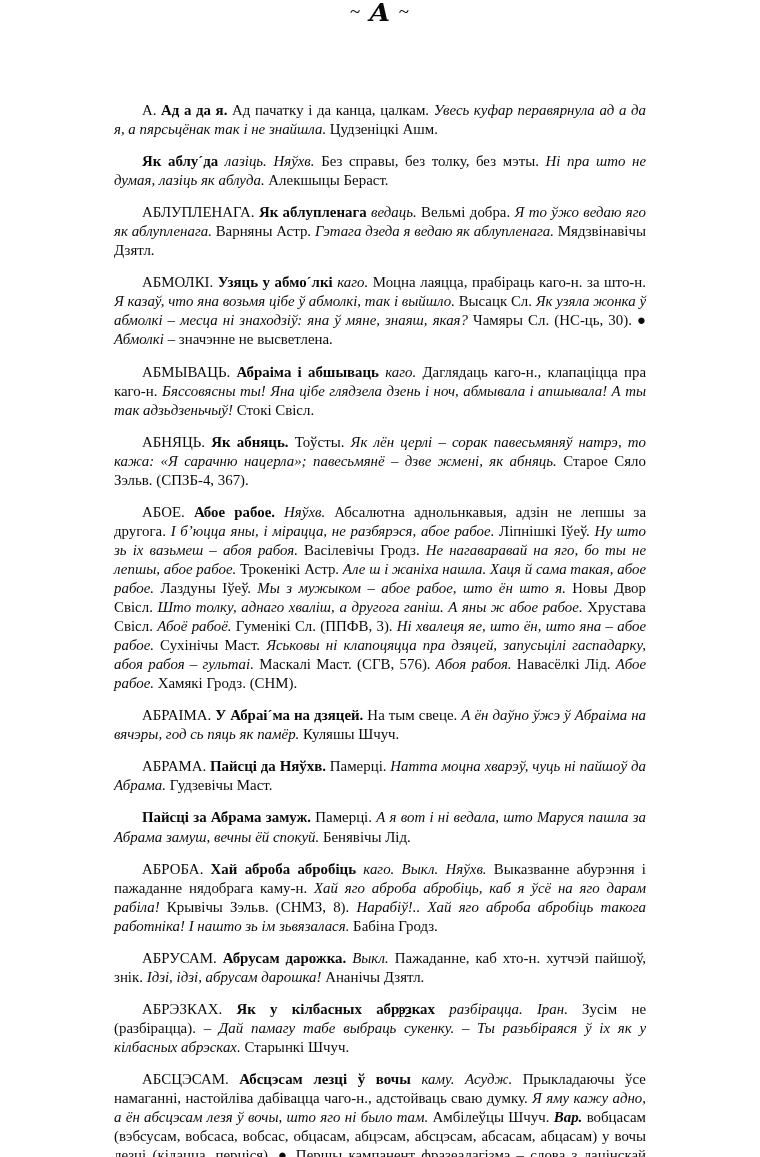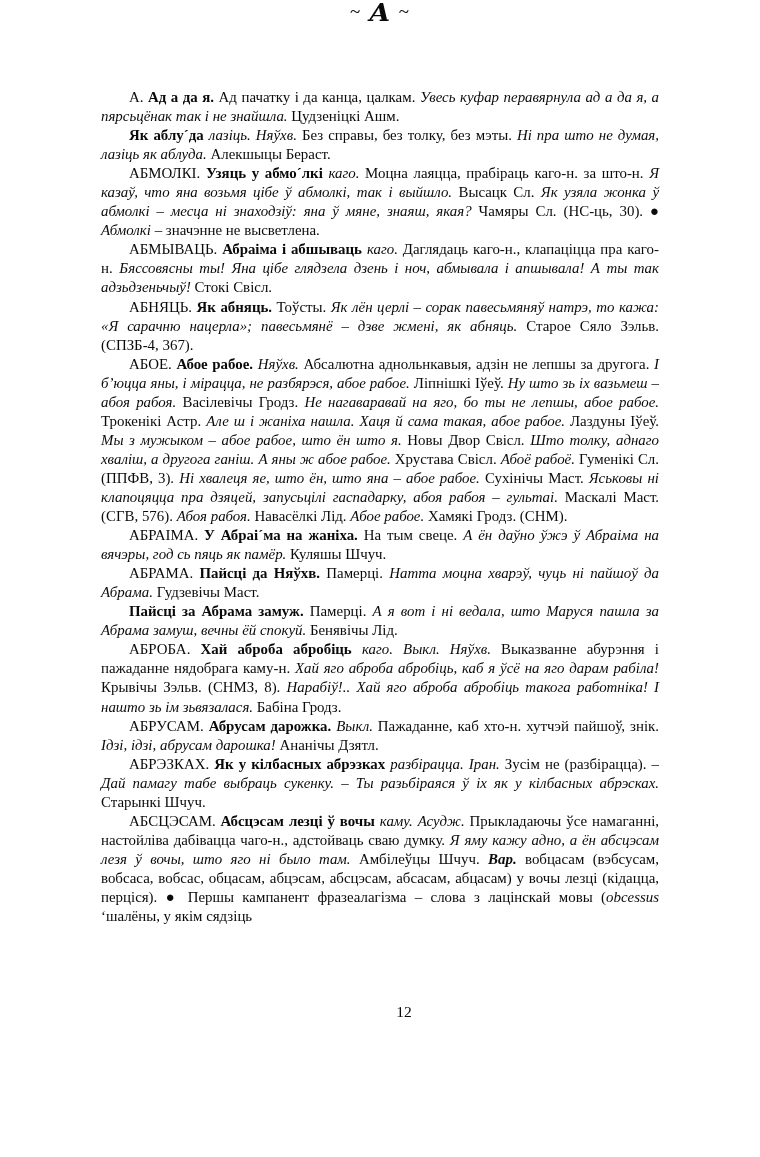--- a/index.html
+++ b/index.html
@@ -41,21 +41,21 @@
     font-family: "DejaVu Serif", "Liberation Serif", serif;
     font-style: italic;
     font-weight: bold;
     font-size: 25px;
     padding: 0 9px;
     letter-spacing: 0;
     display: inline-block;
     transform: scaleX(1.06);
   }
   p.entry {
-    margin: 0;
+    margin: 13px;
     padding: 0;
     text-align: justify;
     text-justify: inter-word;
     text-indent: 28px;
     font-size: 14.9px;
     line-height: 19.05px;
     hyphens: none;
     -webkit-hyphens: none;
   }
   b { font-weight: bold; font-style: normal; }
@@ -85,30 +85,31 @@
     <span class="tilde">~</span><span class="script-a">A</span><span class="tilde">~</span>
   </div>
 
   <div class="content">
 
     <p class="entry">А. <b>Ад а да я.</b> Ад пачатку і да канца, цалкам. <i>Увесь куфар перавярнула ад а да я, а пярсьцёнак так і не знайшла.</i> Цудзеніцкі Ашм.</p>
 
 
     <p class="entry"><b>Як аблу´да</b> <i>лазіць. Няўхв.</i> Без справы, без толку, без мэты. <i>Ні пра што не думая, лазіць як аблуда.</i> Алекшыцы Бераст.</p>
 
+    <p class="entry">АБЛУПЛЕНАГА. <b>Як аблупленага</b> <i>ведаць.</i> Вельмі добра. <i>Я то ўжо ведаю яго як аблупленага.</i> Варняны Астр. <i>Гэтага дзеда я ведаю як аблупленага.</i> Мядзвінавічы Дзятл.</p>
 
     <p class="entry">АБМОЛКІ. <b>Узяць у абмо´лкі</b> <i>каго.</i> Моцна лаяцца, прабіраць каго-н. за што-н. <i>Я казаў, что яна возьмя цібе ў абмолкі, так і выйшло.</i> Высацк Сл. <i>Як узяла жонка ў абмолкі – месца ні знаходзіў: яна ў мяне, знаяш, якая?</i> Чамяры Сл. (НС-ць, 30). <span class="bullet">●</span> <i>Абмолкі</i> – значэнне не высветлена.</p>
 
     <p class="entry">АБМЫВАЦЬ. <b>Абраіма і абшываць</b> <i>каго.</i> Даглядаць каго-н., клапаціцца пра каго-н. <i>Бяссовясны ты! Яна цібе глядзела дзень і ноч, абмывала і апшывала! А ты так адзьдзеньчыў!</i> Стокі Свісл.</p>
 
     <p class="entry">АБНЯЦЬ. <b>Як абняць.</b> Тоўсты. <i>Як лён церлі – сорак павесьмяняў натрэ, то кажа: «Я сарачню нацерла»; павесьмянё – дзве жмені, як абняць.</i> Старое Сяло Зэльв. (СПЗБ-4, 367).</p>
 
     <p class="entry">АБОЕ. <b>Абое рабое.</b> <i>Няўхв.</i> Абсалютна аднольнкавыя, адзін не лепшы за другога. <i>І б’юцца яны, і мірацца, не разбярэся, абое рабое.</i> Ліпнішкі Іўеў. <i>Ну што зь іх вазьмеш – абоя рабоя.</i> Васілевічы Гродз. <i>Не нагаваравай на яго, бо ты не лепшы, абое рабое.</i> Трокенікі Астр. <i>Але ш і жаніха нашла. Хаця й сама такая, абое рабое.</i> Лаздуны Іўеў. <i>Мы з мужыком – абое рабое, што ён што я.</i> Новы Двор Свісл. <i>Што толку, аднаго хваліш, а другога ганіш. А яны ж абое рабое.</i> Хрустава Свісл. <i>Абоё рабоё.</i> Гуменікі Сл. (ППФВ, 3). <i>Ні хвалеця яе, што ён, што яна – абое рабое.</i> Сухінічы Маст. <i>Яськовы ні клапоцяцца пра дзяцей, запусьцілі гаспадарку, абоя рабоя – гультаі.</i> Маскалі Маст. (СГВ, 576). <i>Абоя рабоя.</i> Навасёлкі Лід. <i>Абое рабое.</i> Хамякі Гродз. (СНМ).</p>
 
-    <p class="entry">АБРАІМА. <b>У Абраі´ма  на жаніха.</b> На тым свеце. <i>А ён даўно ўжэ ў Абраіма на вячэры, год сь пяць як памёр.</i> Куляшы Шчуч.</p>
+    <p class="entry">АБРАІМА. <b>У Абраі´ма  на дзяцей.</b> На тым свеце. <i>А ён даўно ўжэ ў Абраіма на вячэры, год сь пяць як памёр.</i> Куляшы Шчуч.</p>
 
     <p class="entry">АБРАМА. <b>Пайсці да Няўхв.</b> Памерці. <i>Натта моцна хварэў, чуць ні пайшоў да Абрама.</i>  Гудзевічы Маст.</p>
 
     <p class="entry"><b>Пайсці за Абрама замуж.</b> Памерці. <i>А я вот і ні ведала, што Маруся пашла за Абрама замуш, вечны ёй спокуй.</i> Бенявічы Лід.</p>
 
     <p class="entry">АБРОБА. <b>Хай аброба абробіць</b> <i>каго. Выкл. Няўхв.</i> Выказванне абурэння і пажаданне нядобрага каму-н. <i>Хай яго аброба абробіць, каб я ўсё на яго дарам рабіла!</i> Крывічы Зэльв. (СНМЗ, 8). <i>Нарабіў!.. Хай яго аброба абробіць такога работніка! І нашто зь ім зьвязалася.</i> Бабіна Гродз.</p>
 
     <p class="entry">АБРУСАМ. <b>Абрусам дарожка.</b> <i>Выкл.</i> Пажаданне, каб хто-н. хутчэй пайшоў, знік. <i>Ідзі, ідзі, абрусам дарошка!</i> Ананічы Дзятл.</p>
 
     <p class="entry">АБРЭЗКАХ. <b>Як у кілбасных абрэзках</b> <i>разбірацца. Іран.</i> Зусім не (разбірацца). <i>– Дай памагу табе выбраць сукенку. – Ты разьбіраяся ў іх як у кілбасных абрэсках.</i>  Старынкі Шчуч.</p>

